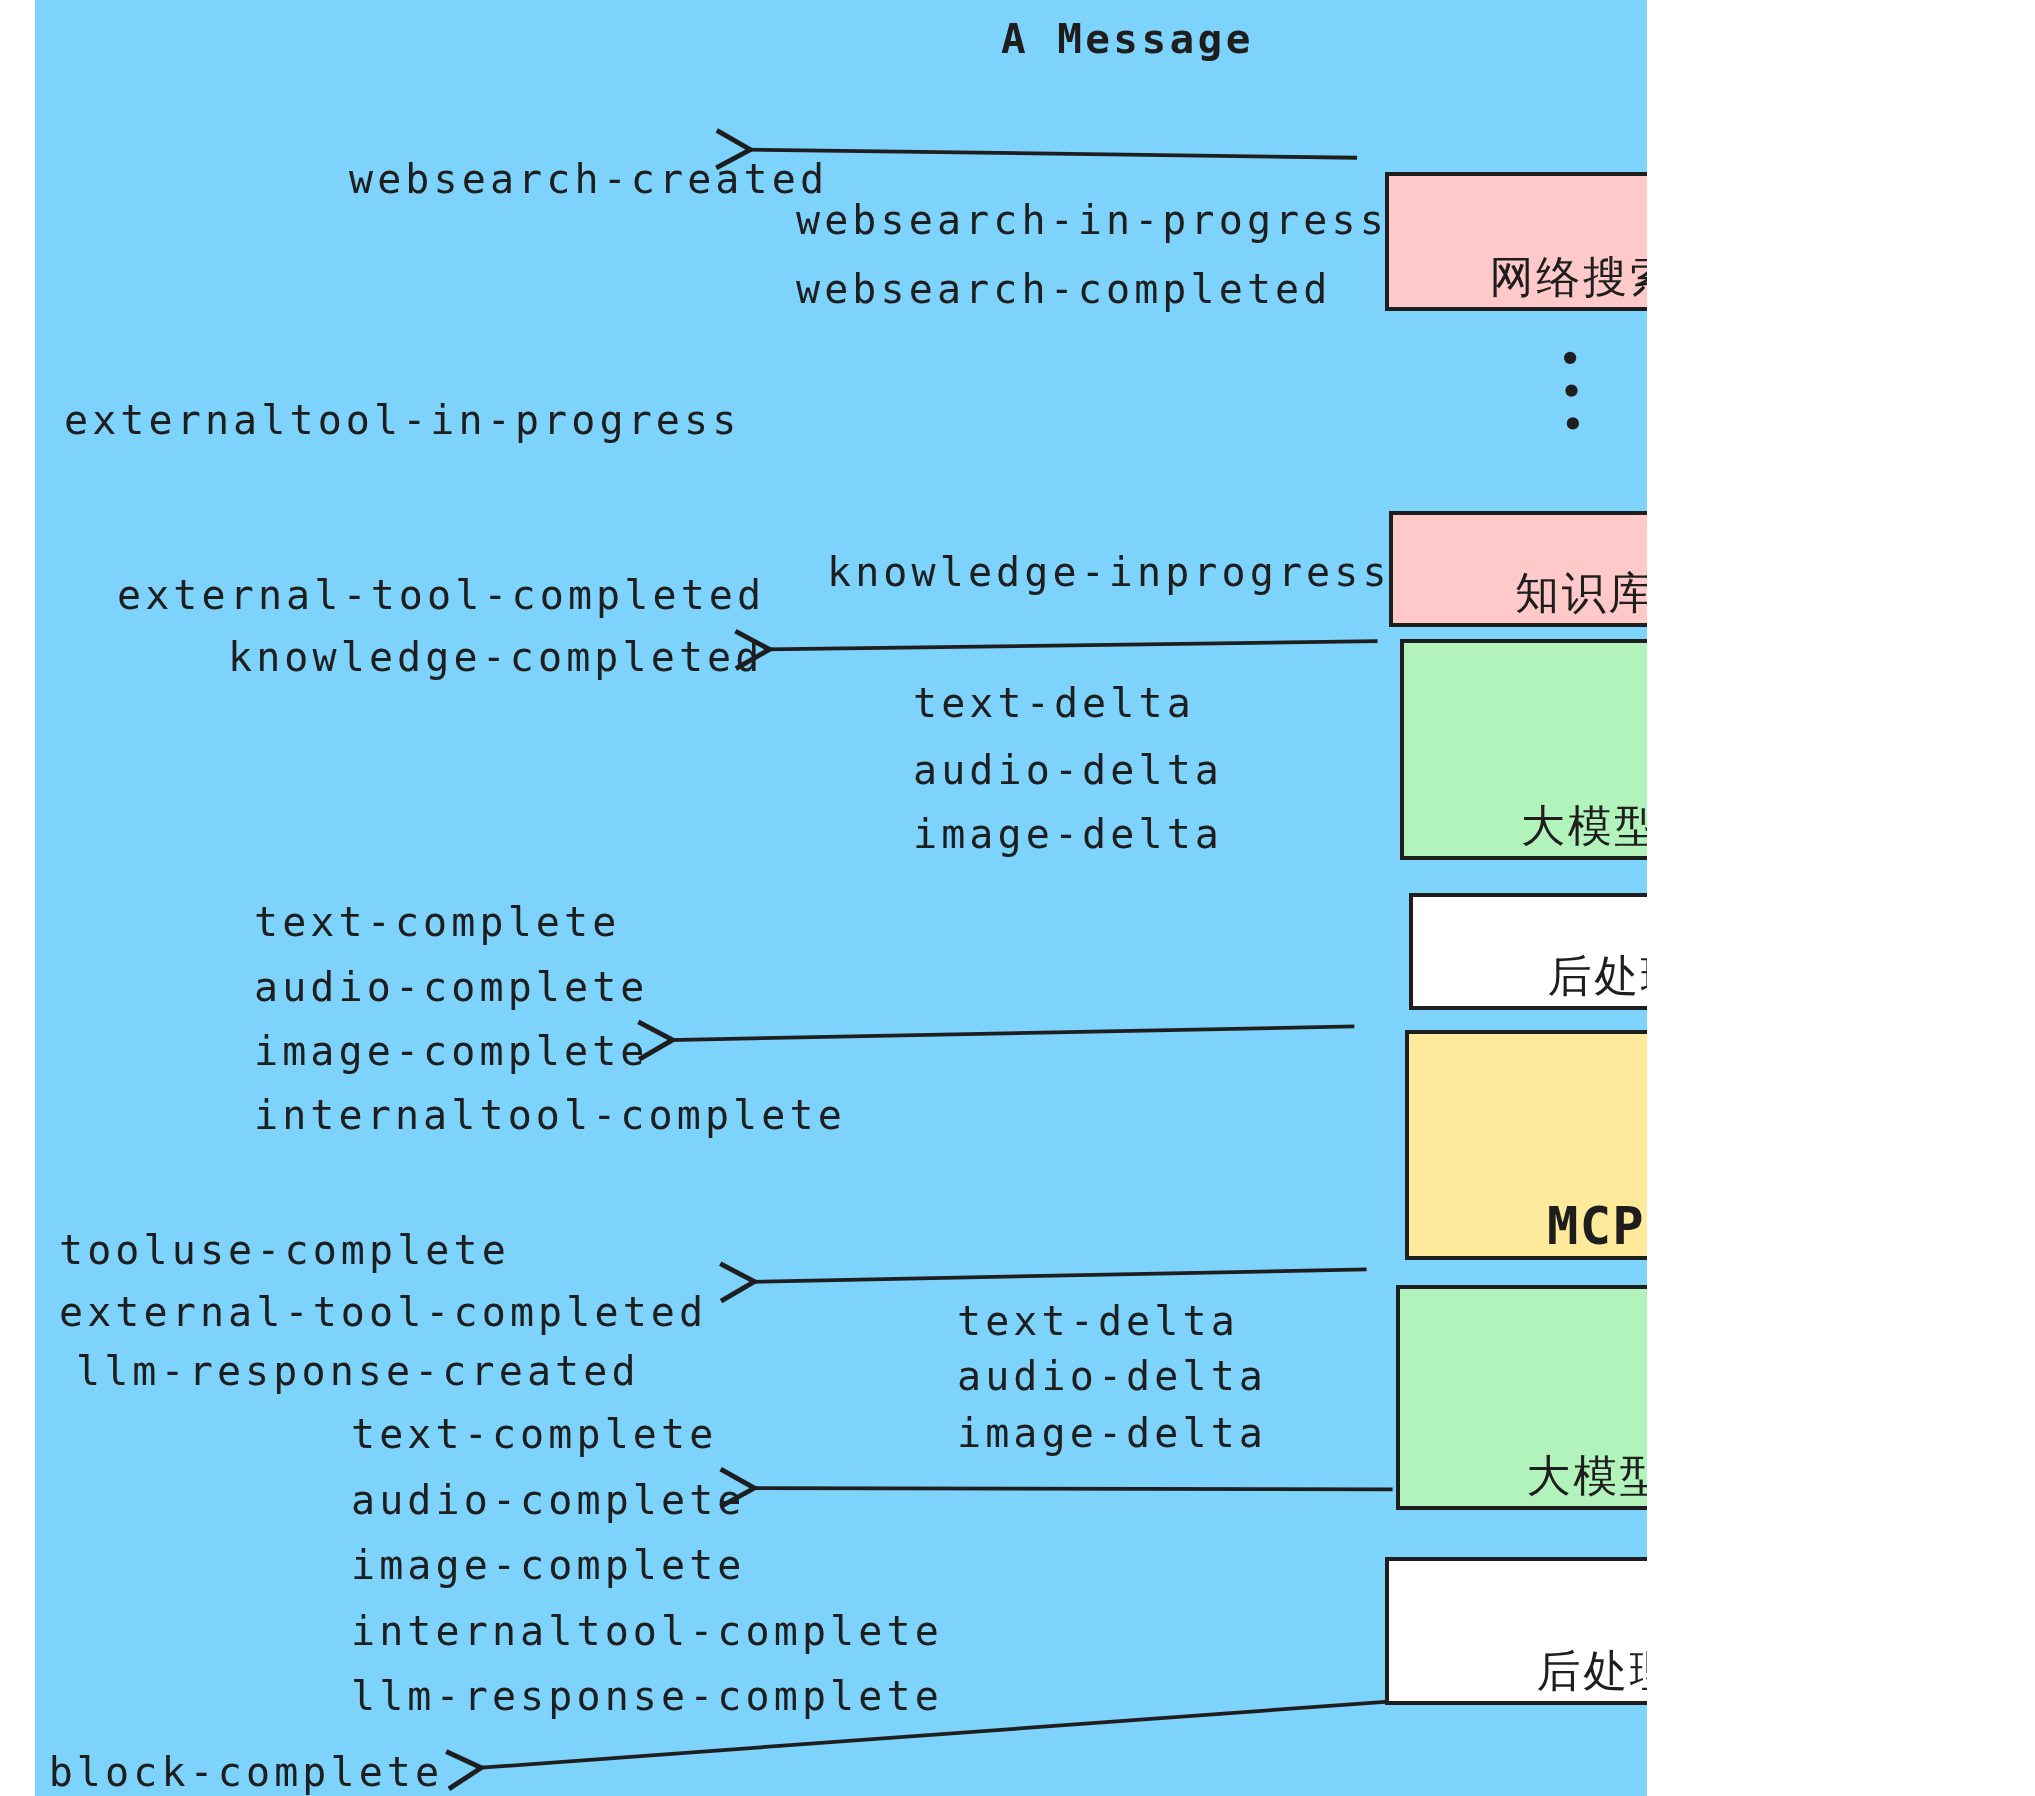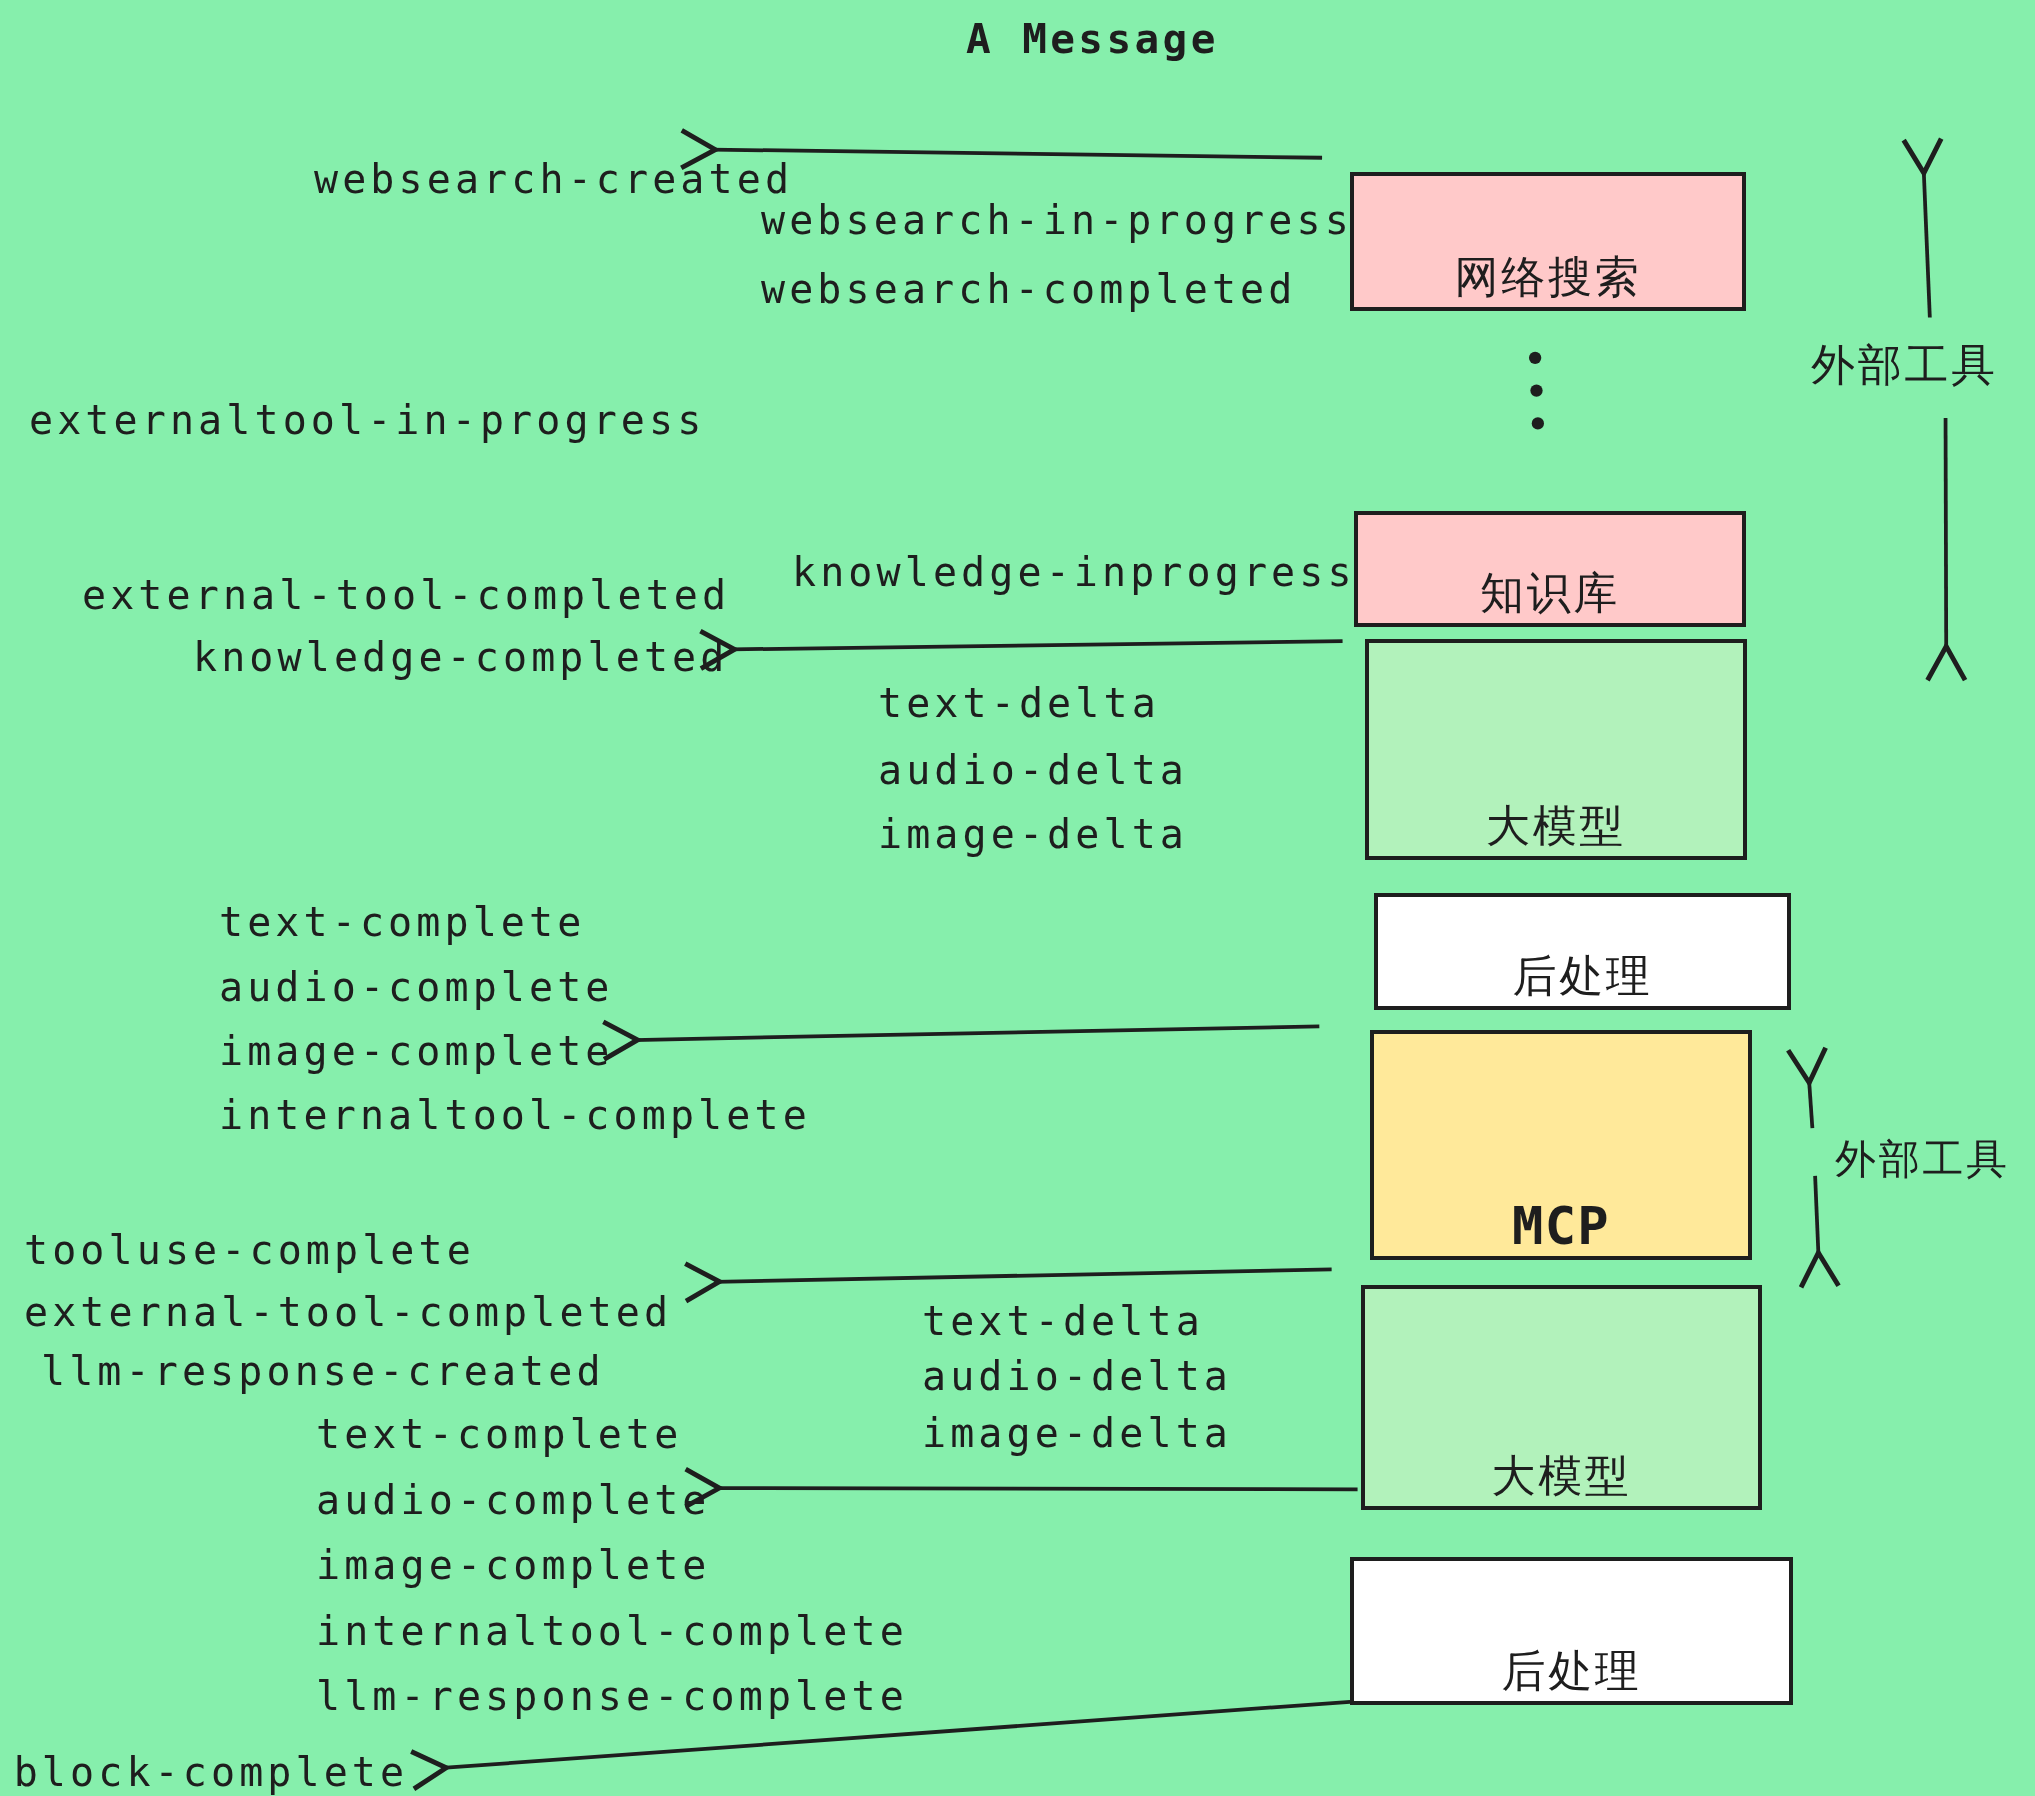--- a/index.html
+++ b/index.html
@@ -1,18 +1,18 @@
 <!DOCTYPE html>
 <html style="font-size:11px"><head>
 <meta charset="utf-8">
 <style>
   html,body { margin:0; padding:0; background:#ffffff; }
   .stage {
-    position:relative; width:2035px; height:1796px; background:#86efac;
-    font-family:"DejaVu Sans Mono","Liberation Mono",monospace; color:#1e1e1e; overflow:hidden;
+    position:relative; width:1612px; height:1796px; background:#7dd3fc;
+    font-family:"DejaVu Sans Mono","Liberation Mono",monospace; color:#1e1e1e; overflow:hidden;margin-left:35px;
   }
   .title {
     position:absolute; left:966px; top:15px;
     font-size:41px; letter-spacing:3.4px; font-weight:bold; white-space:nowrap;
   }
   .evt {
     position:absolute; font-size:40px; letter-spacing:4.1px; line-height:55px;
     white-space:nowrap; font-weight:500;
   }
   .box {

